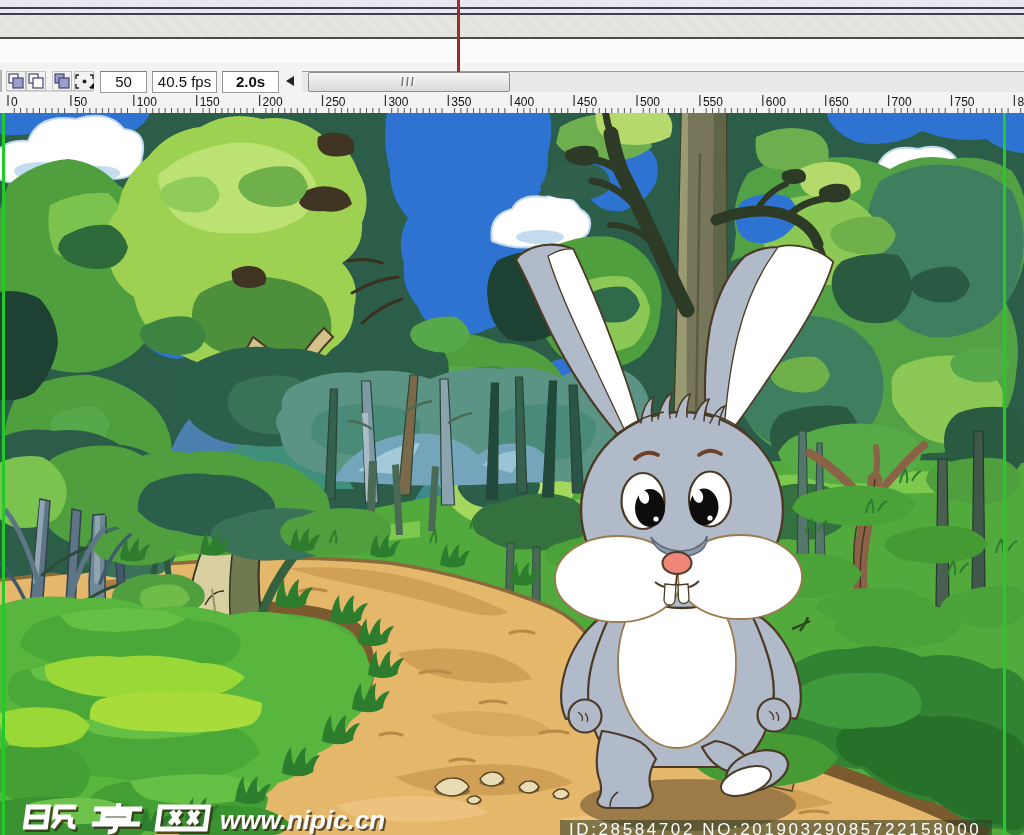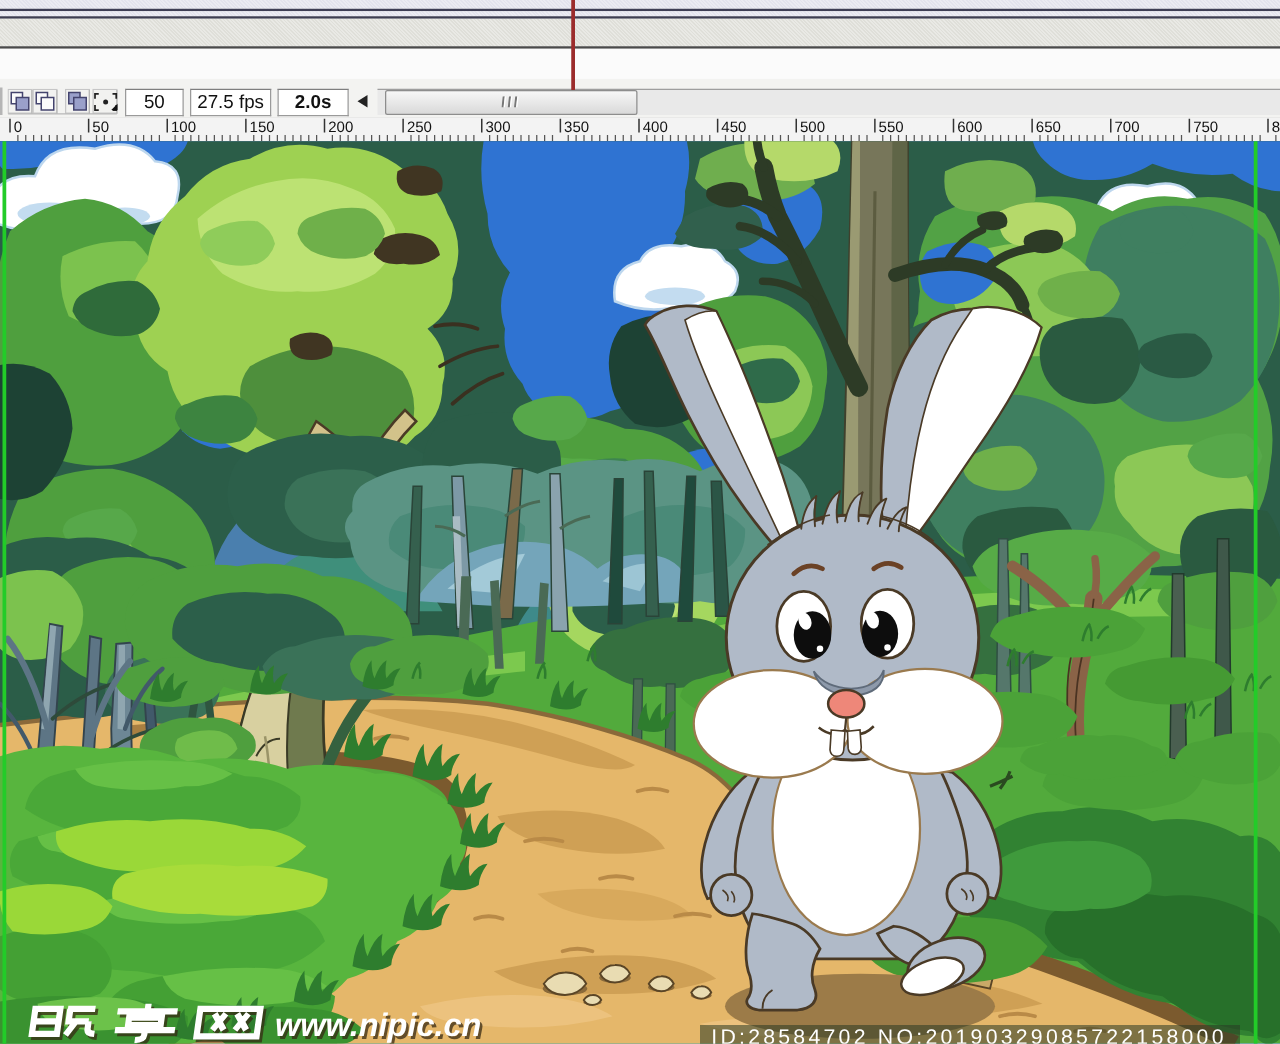--- a/index.html
+++ b/index.html
@@ -37,21 +37,21 @@
     <rect x="49" y="3" width="9" height="9" fill="#9aa0ca"></rect>
     <rect x="53" y="7" width="10" height="10" fill="#9aa0ca"></rect>
   </g>
   <g stroke="#222" fill="none" stroke-width="1.4">
     <path d="M73 4 h-3 v4 M73 17 h-3 v-4 M84 4 h3 v4 M84 17 h3 v-4"></path>
   </g>
   <circle cx="78.5" cy="10.5" r="2" fill="#222"></circle>
   <path d="M83 17 l5 0 0 -5 z" fill="#111"></path>
 </svg>
 <div class="abs" style="left:100px;top:71px;width:45px;height:20px;background:#fff;border:1px solid #9a9a9a;border-top-color:#7e7e7e;text-align:center;font-size:15px;line-height:20px;color:#111;">50</div>
-<div class="abs" style="left:152px;top:71px;width:63px;height:20px;background:#fff;border:1px solid #9a9a9a;border-top-color:#7e7e7e;text-align:center;font-size:15px;line-height:20px;color:#111;">27.5 fps</div>
+<div class="abs" style="left:152px;top:71px;width:63px;height:20px;background:#fff;border:1px solid #9a9a9a;border-top-color:#7e7e7e;text-align:center;font-size:15px;line-height:20px;color:#111;">40.5 fps</div>
 <div class="abs" style="left:222px;top:71px;width:55px;height:20px;background:#fff;border:1px solid #9a9a9a;border-top-color:#7e7e7e;text-align:center;font-size:15px;line-height:20px;color:#111;font-weight:bold;">2.0s</div>
 <div class="abs" style="left:286px;top:76px;width:0;height:0;border-right:8px solid #222;border-top:5px solid transparent;border-bottom:5px solid transparent;"></div>
 
 <div class="abs" style="left:302px;top:71px;width:722px;height:20px;background:#e9e9e9;border-top:1px solid #9e9e9e;"></div>
 <div class="abs" style="left:308px;top:72px;width:200px;height:18px;background:linear-gradient(#f7f7f7,#d9d9d9);border:1px solid #8d8d8d;border-radius:2px;"></div>
 <svg class="abs" style="left:401px;top:77px" width="16" height="9">
     <g stroke="#777" stroke-width="1.6">
       <path d="M2 0 l-1 9 M7 0 l-1 9 M12 0 l-1 9"></path>
     </g>
     <g stroke="#fff" stroke-width="1">

